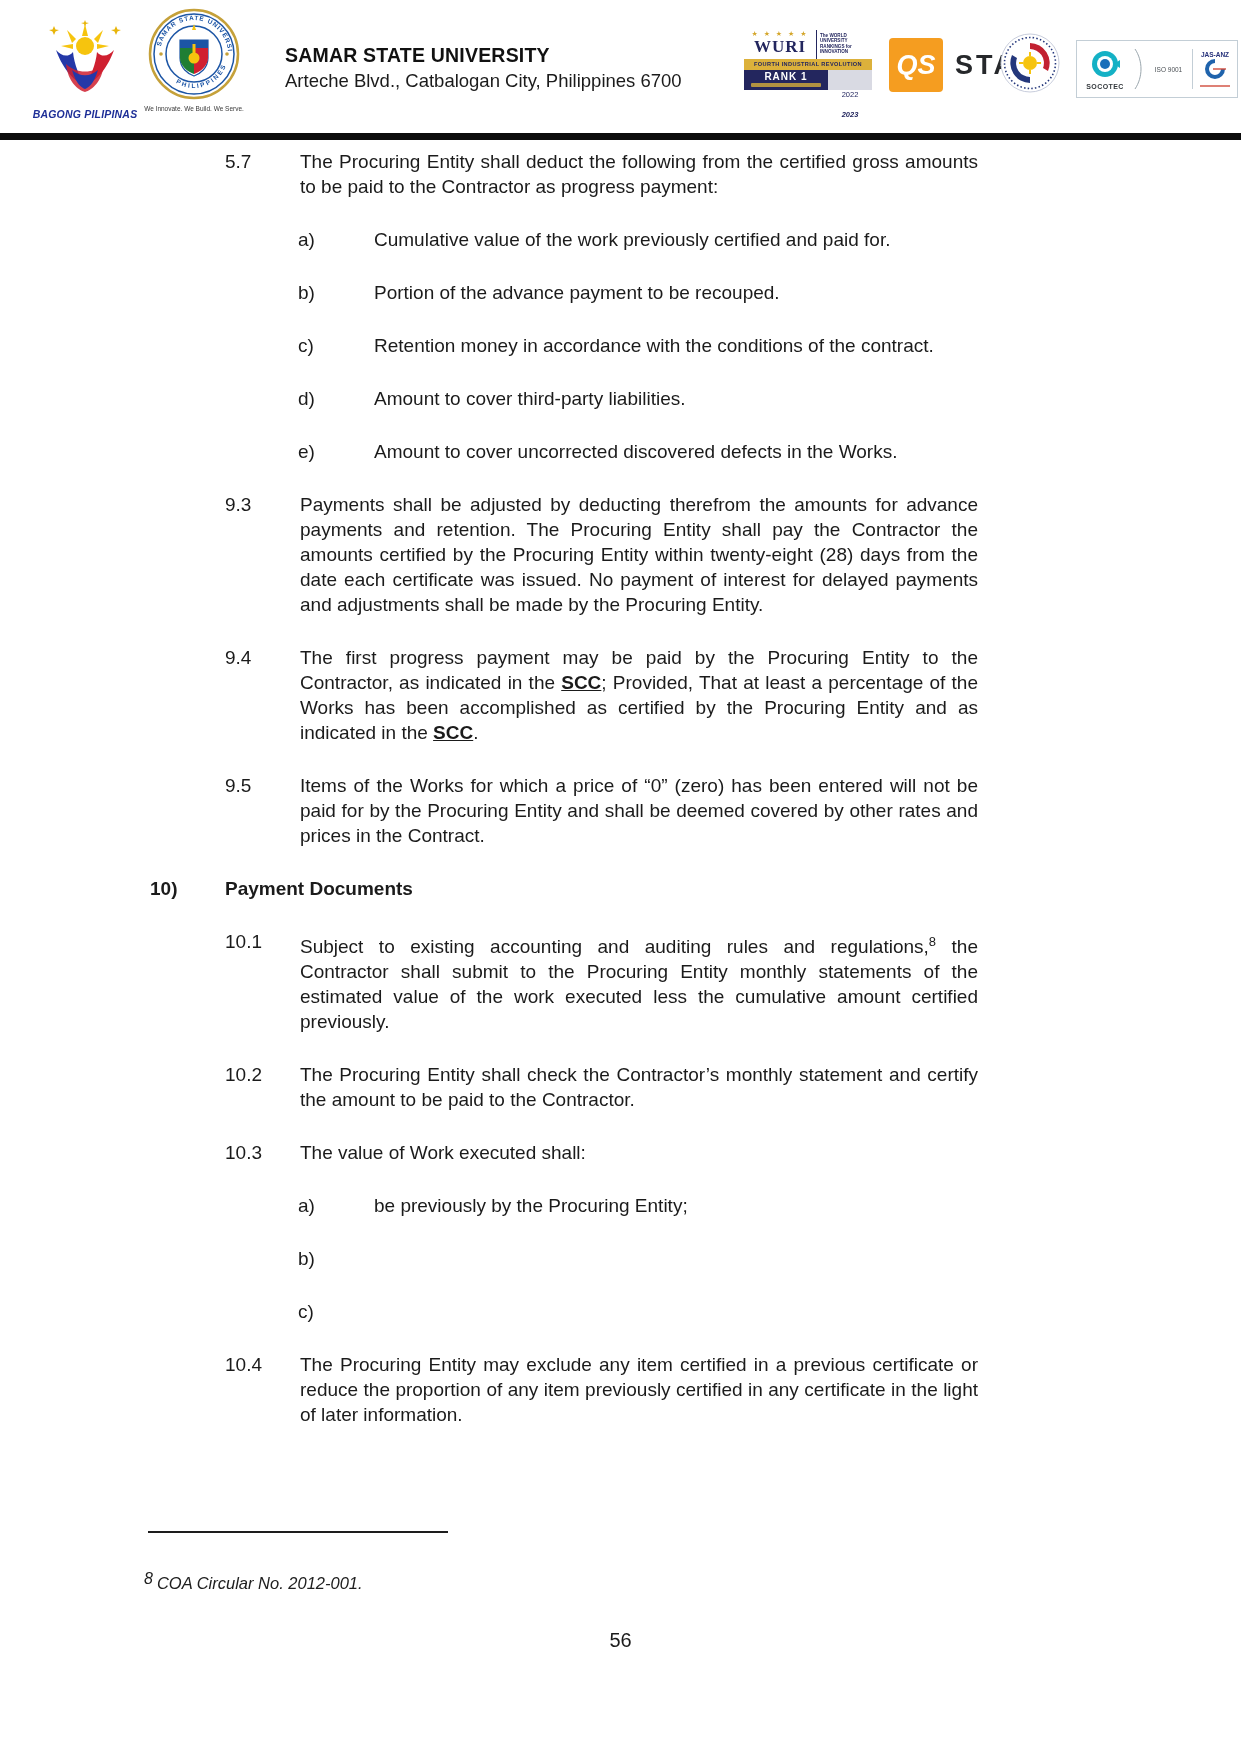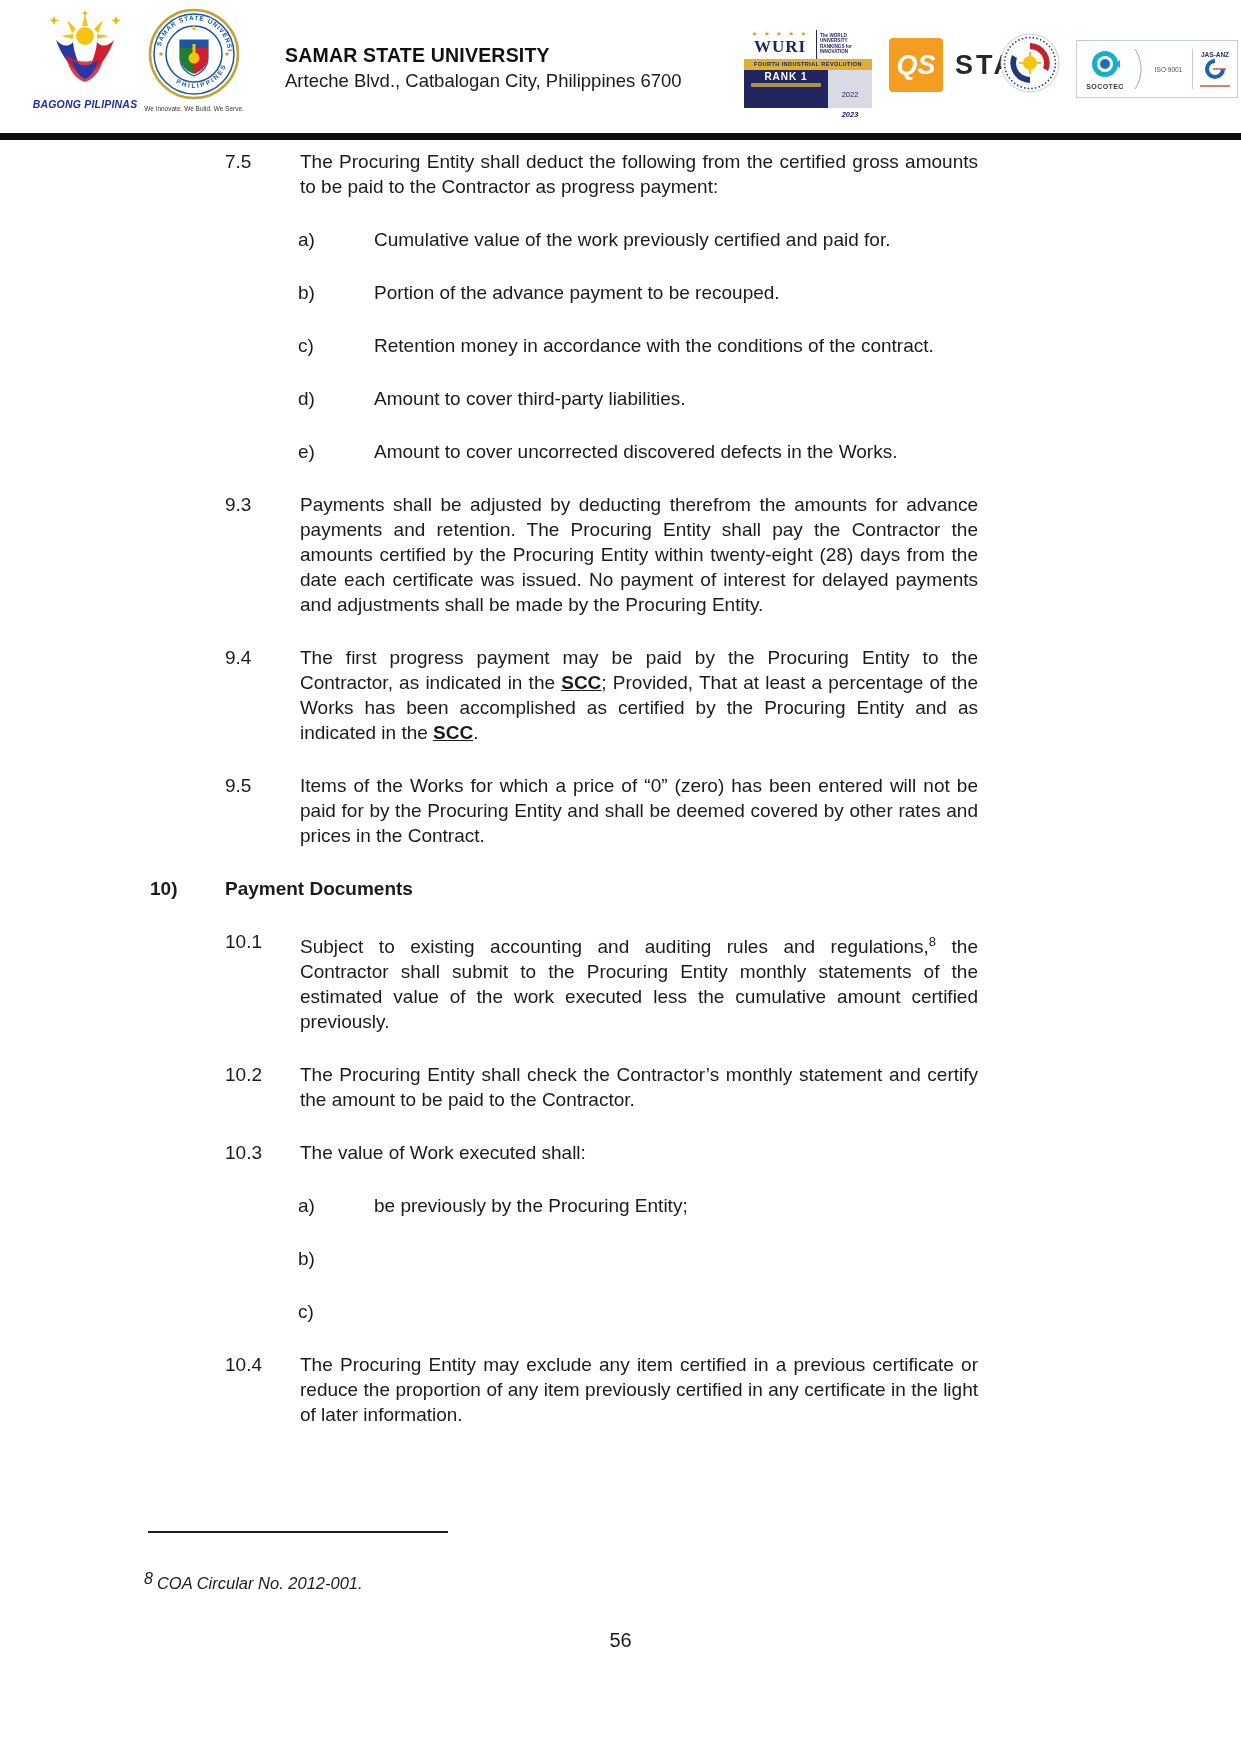--- a/index.html
+++ b/index.html
@@ -7,37 +7,37 @@
     position:relative;
     width:1241px;height:1754px;
     margin:0 auto;
     background:#ffffff;
     font-family:"Liberation Sans","DejaVu Sans",sans-serif;
     color:#1b1b1b;
     overflow:hidden;
   }
   
   .header{position:absolute;left:0;top:0;width:100%;height:133px;}
-  .bagong{position:absolute;left:32px;top:10px;width:106px;height:100px;text-align:center;}
+  .bagong{position:absolute;left:32px;top:20px;width:106px;height:100px;text-align:center;}
   .bagong-label{font-size:10.5px;font-weight:bold;font-style:italic;color:#1e2f97;letter-spacing:.2px;white-space:nowrap;}
   .seal-wrap{position:absolute;left:138px;top:8px;width:112px;height:104px;text-align:center;}
   .seal-tagline{font-size:6.5px;color:#3a3a3a;white-space:nowrap;margin-top:1px;}
   .univ{position:absolute;left:285px;top:44px;}
   .univ-name{font-size:19.5px;font-weight:bold;color:#111;letter-spacing:.2px;}
   .univ-addr{font-size:18.5px;color:#1b1b1b;margin-top:3px;}
 
   
   .wuri{position:absolute;left:744px;top:30px;width:128px;height:62px;font-family:"Liberation Sans",sans-serif;}
   .wuri-top{display:flex;height:29px;}
   .wuri-left{width:72px;text-align:center;border-right:1px solid #23265e;}
   .wuri-stars{font-size:7px;color:#d4a62b;letter-spacing:2px;line-height:8px;}
   .wuri-word{font-family:"Liberation Serif","DejaVu Serif",serif;font-size:17px;font-weight:bold;color:#23265e;line-height:18px;letter-spacing:1px;}
   .wuri-right{flex:1;font-size:4.6px;line-height:5.4px;color:#23265e;padding:3px 0 0 3px;font-weight:bold;text-align:left;}
   .wuri-band{height:11px;background:#dcb13b;color:#23265e;font-size:5.6px;font-weight:bold;text-align:center;line-height:11px;letter-spacing:.4px;}
-  .wuri-bottom{display:flex;height:38px;}
+  .wuri-bottom{display:flex;height:20px;}
   .wuri-rank{width:84px;background:#23265e;color:#fff;text-align:center;}
   .wuri-rank-main{font-size:10px;font-weight:bold;line-height:13px;letter-spacing:1px;}
   .wuri-rank-sub{margin:0 auto;width:70px;height:4px;background:linear-gradient(90deg,#caa53c,#caa53c);opacity:.85;border-radius:1px;}
   .wuri-years{flex:1;background:#d9dae3;color:#23265e;text-align:center;font-size:7.5px;line-height:9px;padding-top:20px;}
   .wuri-year2{font-weight:bold;font-style:italic;margin-top:11px;}
 
   
   .qs-wrap{position:absolute;left:889px;top:38px;display:flex;align-items:center;}
   .qs-box{width:54px;height:54px;background:#f59d20;border-radius:4px;color:#fff;font-size:27px;font-weight:bold;text-align:center;line-height:54px;font-style:italic;}
   .qs-stars-text{font-size:27px;font-weight:bold;color:#26282b;letter-spacing:3px;margin-left:12px;}
@@ -207,21 +207,21 @@
       </div>
     </div>
 
   </header>
 
   <div class="header-rule"></div>
 
   <main class="content">
     <div>
         <div class="block item">
-          <span class="num">7.5</span>
+          <span class="num">5.7</span>
           <div class="text">The Procuring Entity shall deduct the following from the certified gross amounts to be paid to the Contractor as progress payment:</div>
         </div>
         <div class="block subitem">
           <span class="num">a)</span>
           <div class="text">Cumulative value of the work previously certified and paid for.</div>
         </div>
         <div class="block subitem">
           <span class="num">b)</span>
           <div class="text">Portion of the advance payment to be recouped.</div>
         </div>

